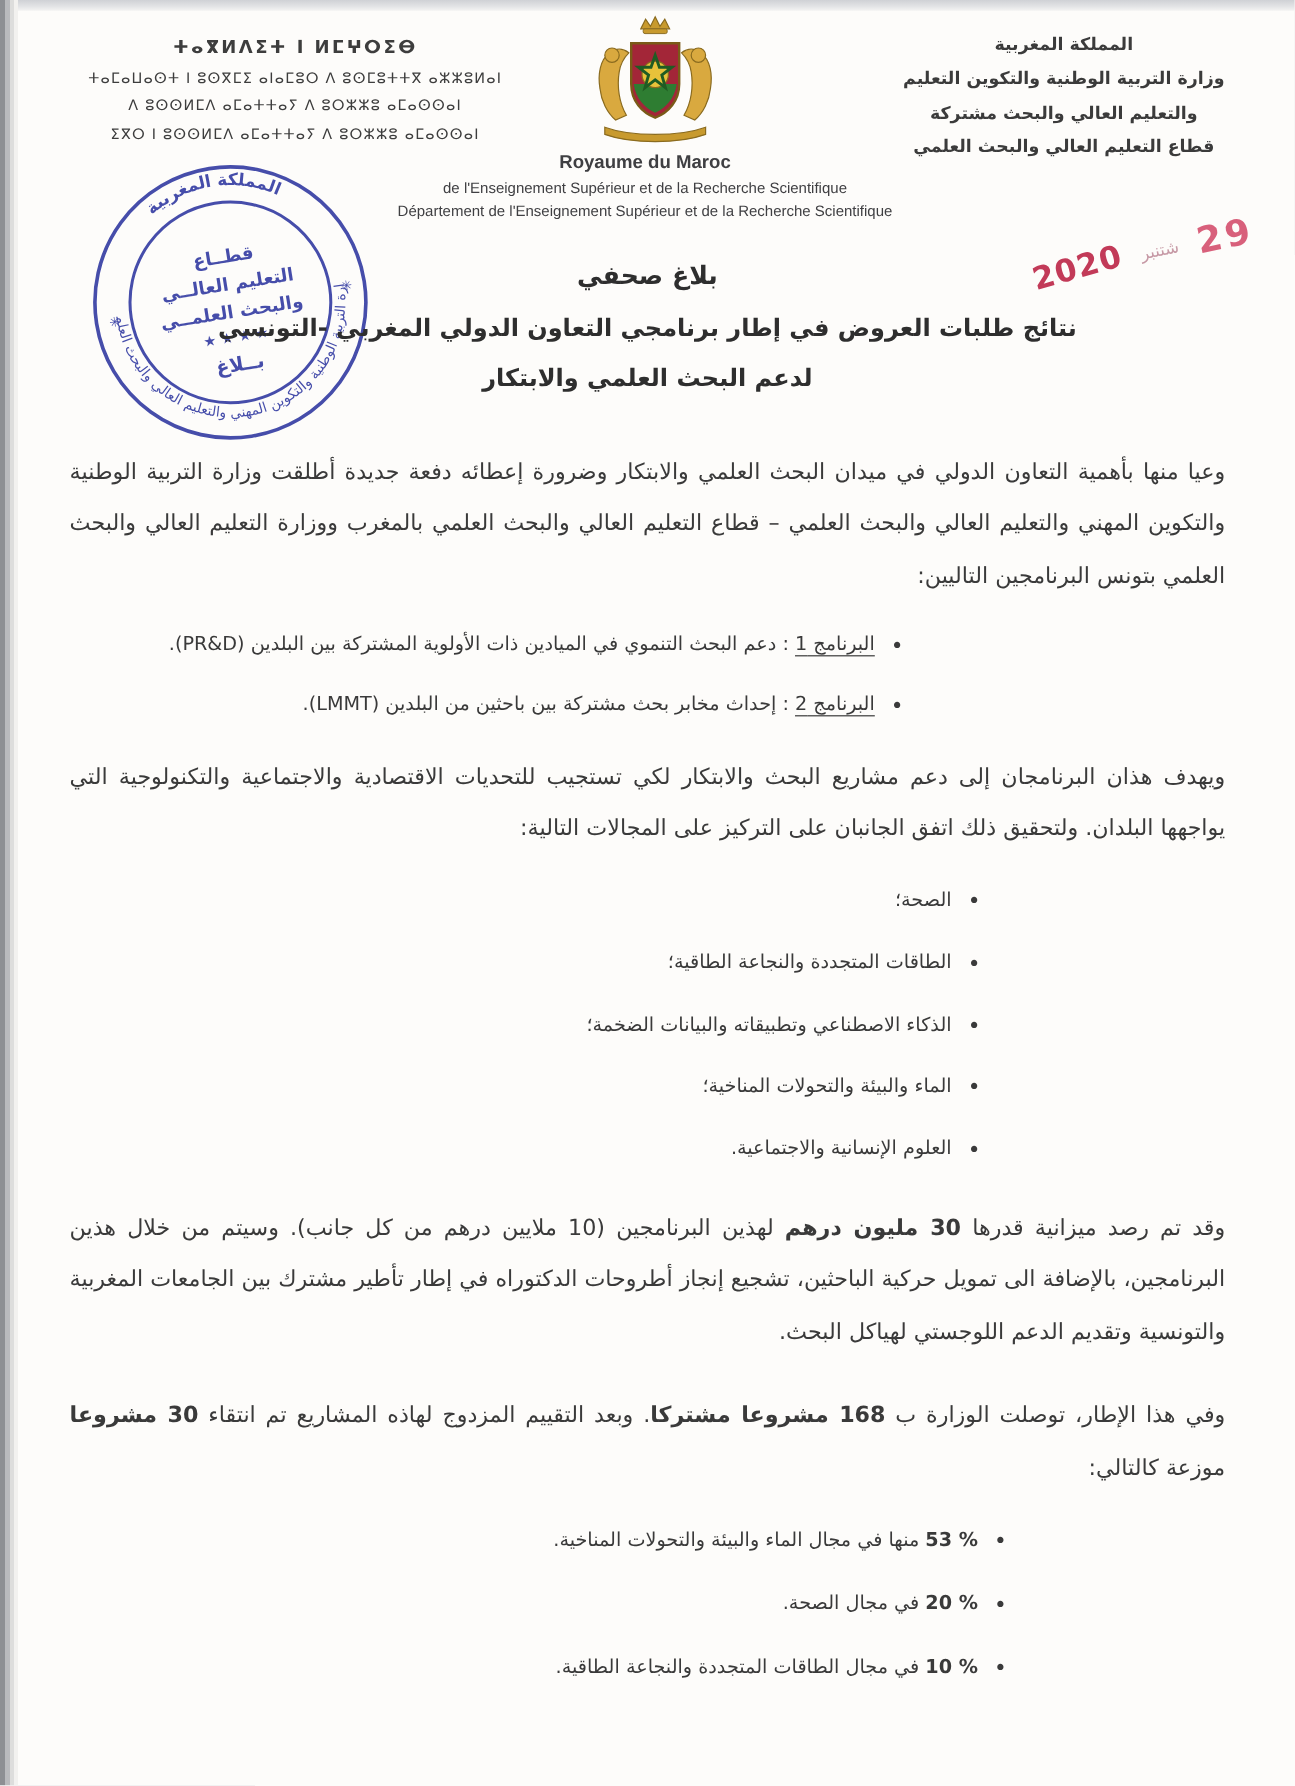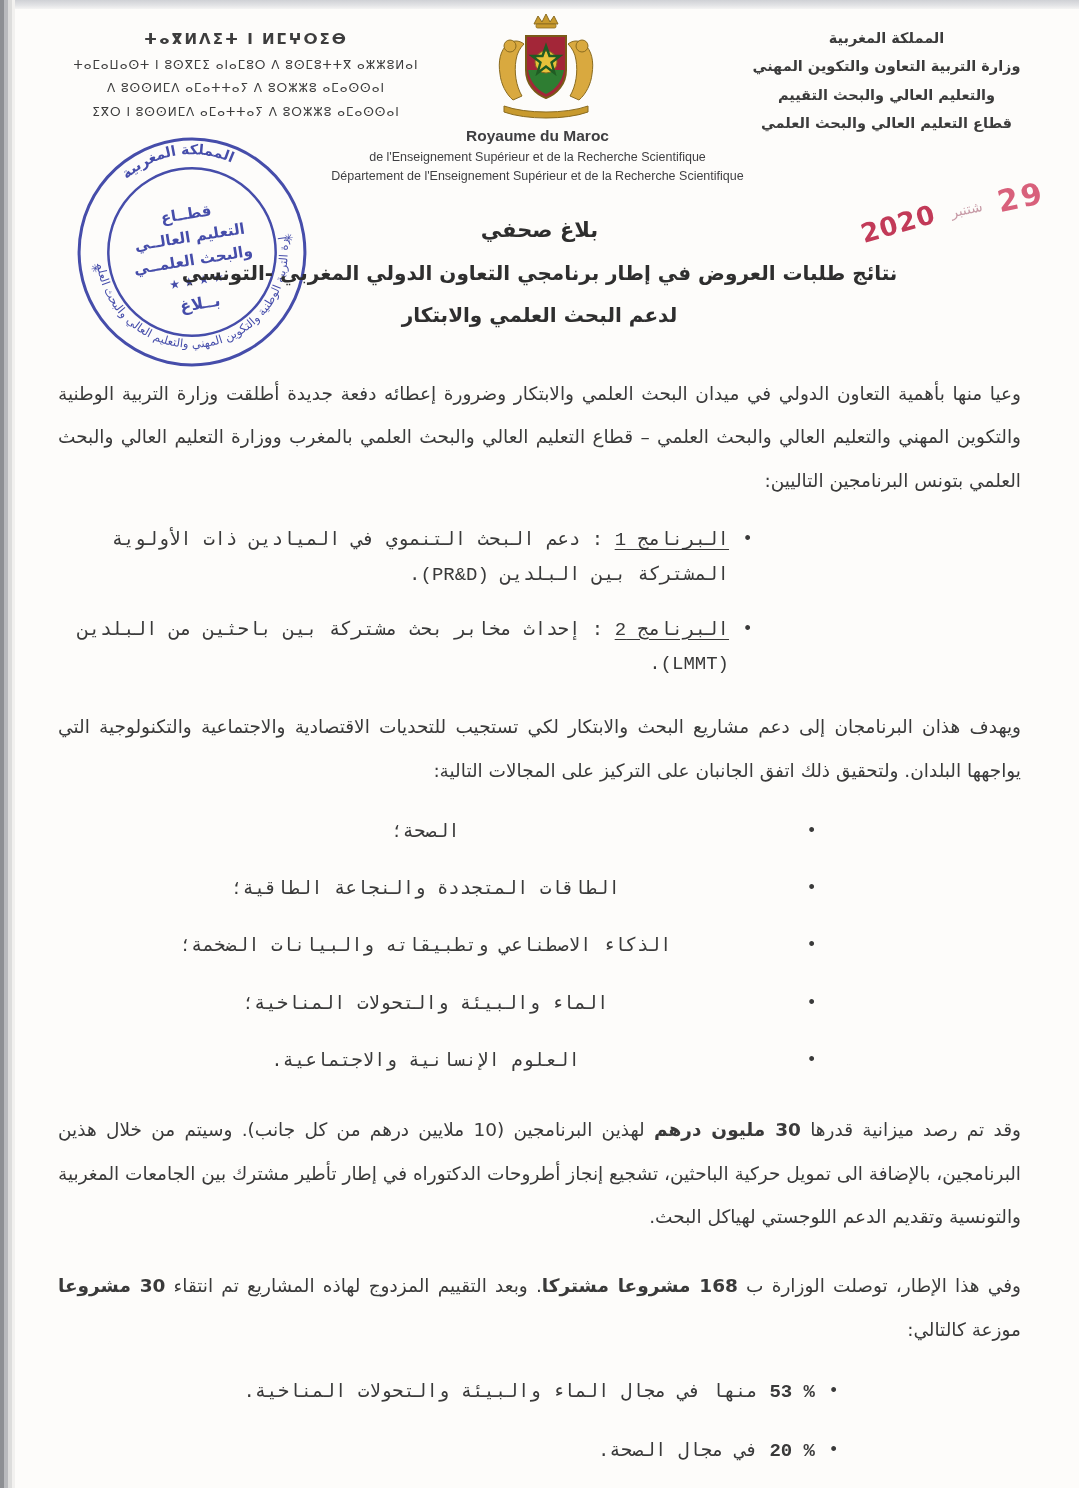--- a/index.html
+++ b/index.html
@@ -62,26 +62,26 @@
   .title-main{font-size:20px;font-weight:bold;line-height:2.1;}
 
   .para{font-size:18.5px;line-height:2.35;text-align:justify;text-justify:inter-word;color:var(--ink);}
   .p1{margin-top:36px;}
   .p2{margin-top:24px;}
   .p3{margin-top:30px;}
   .p4{margin-top:26px;}
   .bold{font-weight:bold;}
 
   .blist{margin:14px 0 0 0;}
-  .brow{position:relative;padding-right:30px;font-size:19px;line-height:1.8;color:var(--ink);font-family:Liberation Mono, monospace;}
+  .brow{position:relative;padding-right:30px;font-size:16px;line-height:1.8;color:var(--ink);}
   .brow::before{content:"•";position:absolute;right:6px;top:0;font-size:18px;color:var(--ink);}
   .programs{margin-right:262px;}
   .programs .brow{margin-top:21px;}
   .programs .plabel{text-decoration:underline;text-underline-offset:4px;}
-  .domains{margin-right:198px;margin-top:16px;text-align:center;}
+  .domains{margin-right:198px;margin-top:16px;}
   .domains .brow{margin-top:23px;}
   .results{margin-right:176px;margin-top:18px;}
   .results .brow{margin-top:24px;}
   .results .rval{font-weight:bold;}
 </style>
 </head>
 <body>
 
 <div class="page">
   <div class="edge-top"></div>
@@ -112,22 +112,22 @@
       <path d="M42 60 h36 c-2 12 -9 20 -18 24 c-9 -4 -16 -12 -18 -24 Z" fill="#2e7d32"></path>
       <circle cx="60" cy="52" r="11" fill="#e8c23a" stroke="#8a6b1f" stroke-width="1"></circle>
       <path d="M60 36 L63.5 46 L74 46 L65.5 52.5 L68.5 63 L60 56.5 L51.5 63 L54.5 52.5 L46 46 L56.5 46 Z" fill="none" stroke="#1f5c23" stroke-width="2.4"></path>
 
       <path d="M18 96 C40 104 80 104 102 96 L102 102 C80 110 40 110 18 102 Z" fill="#c89a2e" stroke="#8a6b1f" stroke-width="1"></path>
     </svg>
   </div>
 
   <div class="ar-header">
     <div>المملكة المغربية</div>
-    <div>وزارة التربية التعاون والتكوين المهني</div>
-    <div>والتعليم العالي والبحث التقييم</div>
+    <div>وزارة التربية الوطنية والتكوين التعليم</div>
+    <div>والتعليم العالي والبحث مشتركة</div>
     <div>قطاع التعليم العالي والبحث العلمي</div>
   </div>
 
   <div class="fr-header">
     <div class="country">Royaume du Maroc</div>
     <div class="line">de l'Enseignement Supérieur et de la Recherche Scientifique</div>
     <div class="line">Département de l'Enseignement Supérieur et de la Recherche Scientifique</div>
   </div>
 
   <div class="stamp">

